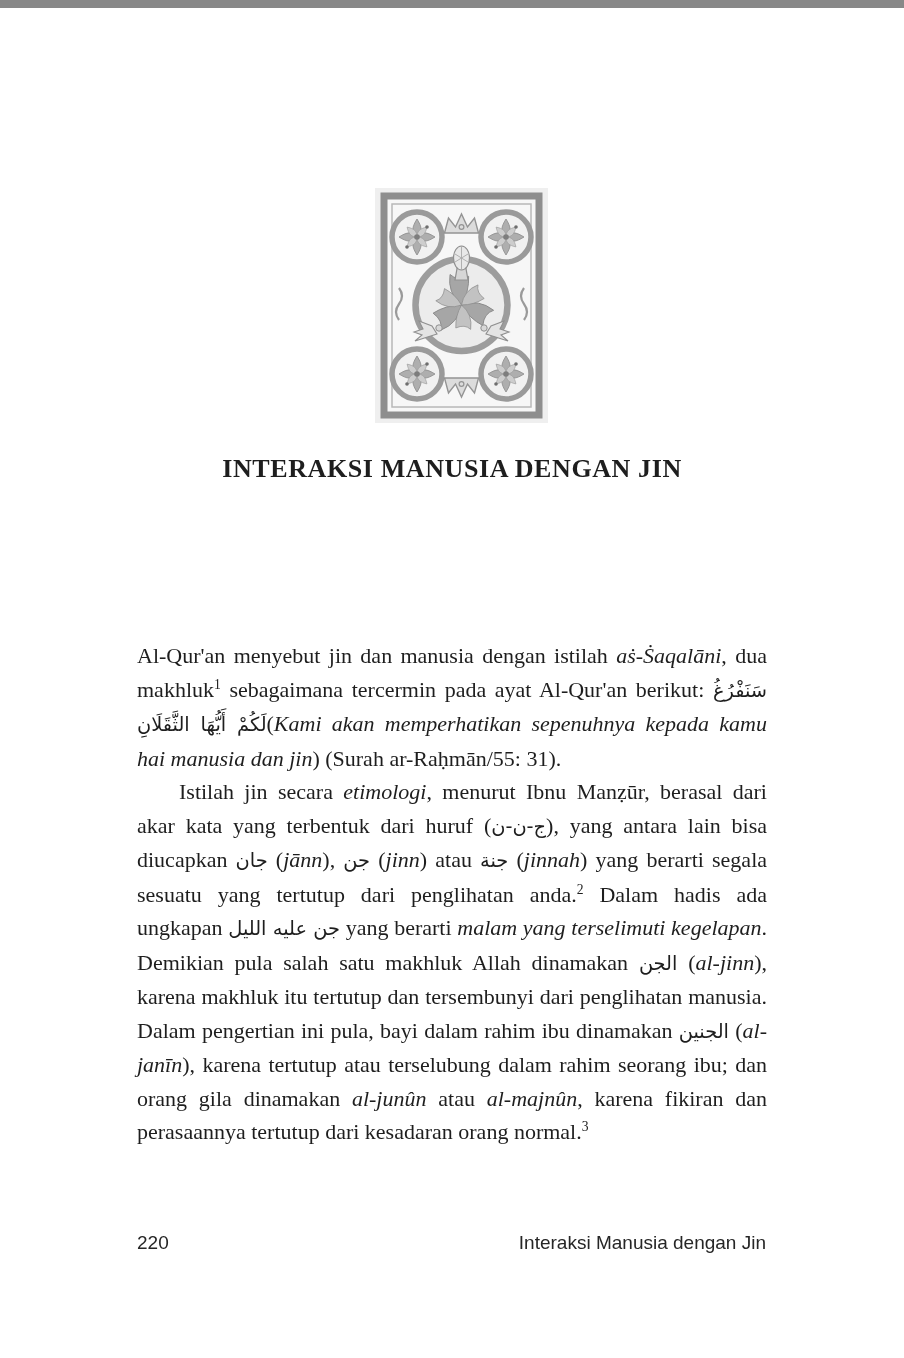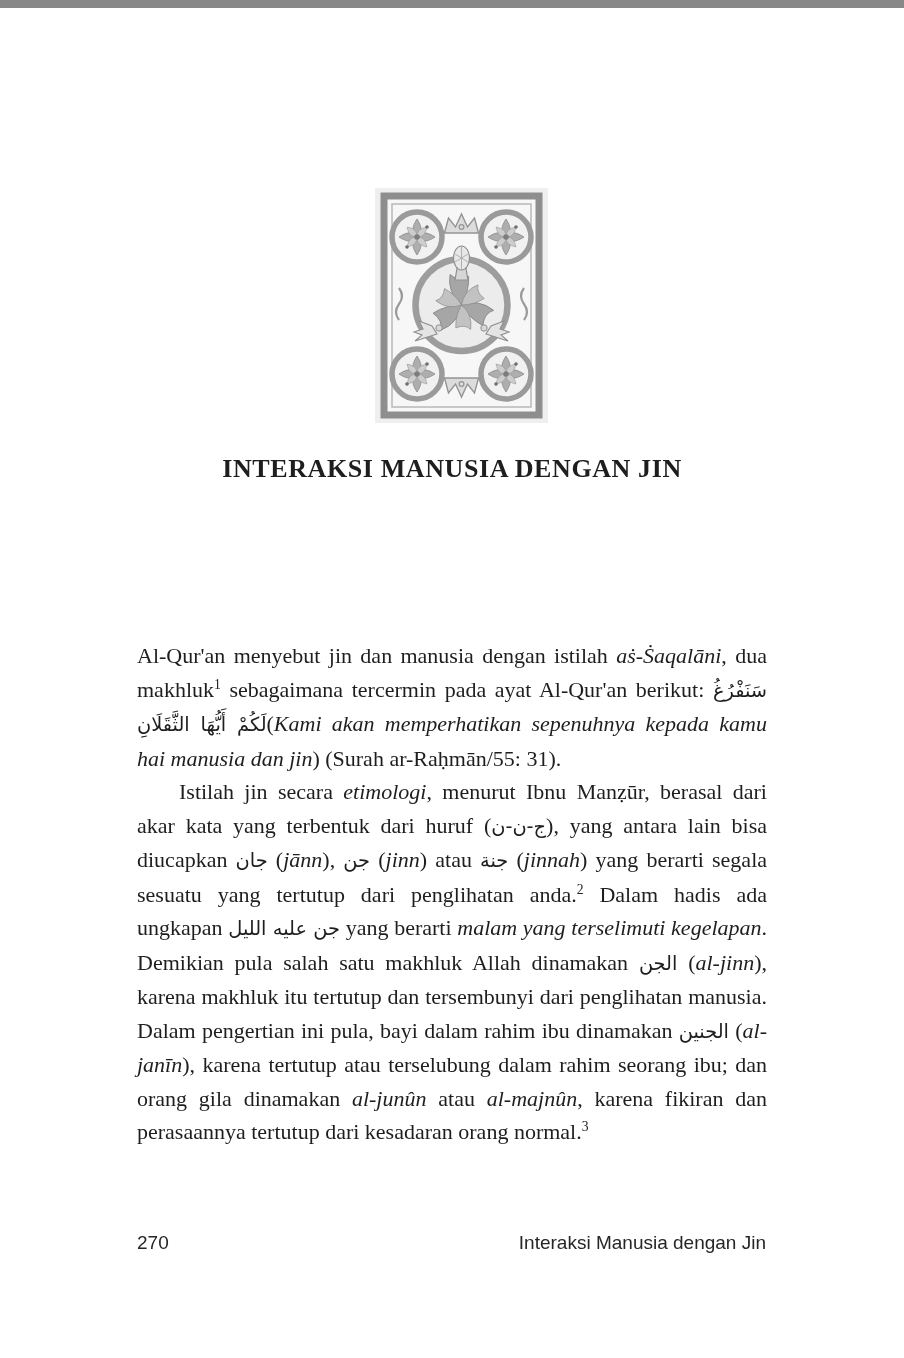--- a/index.html
+++ b/index.html
@@ -140,17 +140,17 @@
   </div>
 
   <h1 class="chapter-title">INTERAKSI MANUSIA DENGAN JIN</h1>
 
   <div class="body-text">
       <p class="para"><span>Al-Qur'an menyebut jin dan manusia dengan istilah </span><span class="it">aṡ-Ṡaqalāni</span><span>, dua makhluk</span><sup class="fn">1</sup><span> sebagaimana tercermin pada ayat Al-Qur'an berikut: </span><span class="arabic" dir="rtl" lang="ar">سَنَفْرُغُ لَكُمْ أَيُّهَا الثَّقَلَانِ</span><span>(</span><span class="it">Kami akan memperhatikan sepenuhnya kepada kamu hai manusia dan jin</span><span>) (Surah ar-Raḥmān/55: 31).</span></p>
       <p class="para indent"><span>Istilah jin secara </span><span class="it">etimologi</span><span>, menurut Ibnu Manẓūr, berasal dari akar kata yang terbentuk dari huruf (</span><span class="arabic" dir="rtl" lang="ar">ج-ن-ن</span><span>), yang antara lain bisa diucapkan </span><span class="arabic" dir="rtl" lang="ar">جان</span><span> (</span><span class="it">jānn</span><span>), </span><span class="arabic" dir="rtl" lang="ar">جن</span><span> (</span><span class="it">jinn</span><span>) atau </span><span class="arabic" dir="rtl" lang="ar">جنة</span><span> (</span><span class="it">jinnah</span><span>) yang berarti segala sesuatu yang tertutup dari penglihatan anda.</span><sup class="fn">2</sup><span> Dalam hadis ada ungkapan </span><span class="arabic" dir="rtl" lang="ar">جن عليه الليل</span><span> yang berarti </span><span class="it">malam yang terselimuti kegelapan</span><span>. Demikian pula salah satu makhluk Allah dinamakan </span><span class="arabic" dir="rtl" lang="ar">الجن</span><span> (</span><span class="it">al-jinn</span><span>), karena makhluk itu tertutup dan tersembunyi dari penglihatan manusia. Dalam pengertian ini pula, bayi dalam rahim ibu dinamakan </span><span class="arabic" dir="rtl" lang="ar">الجنين</span><span> (</span><span class="it">al-janīn</span><span>), karena tertutup atau terselubung dalam rahim seorang ibu; dan orang gila dinamakan </span><span class="it">al-junûn</span><span> atau </span><span class="it">al-majnûn</span><span>, karena fikiran dan perasaannya tertutup dari kesadaran orang normal.</span><sup class="fn">3</sup></p>
     </div>
 
   <div class="footer">
-    <span>270</span>
+    <span>220</span>
     <span>Interaksi Manusia dengan Jin</span>
   </div>
 
 </div>
 
 </body></html>

